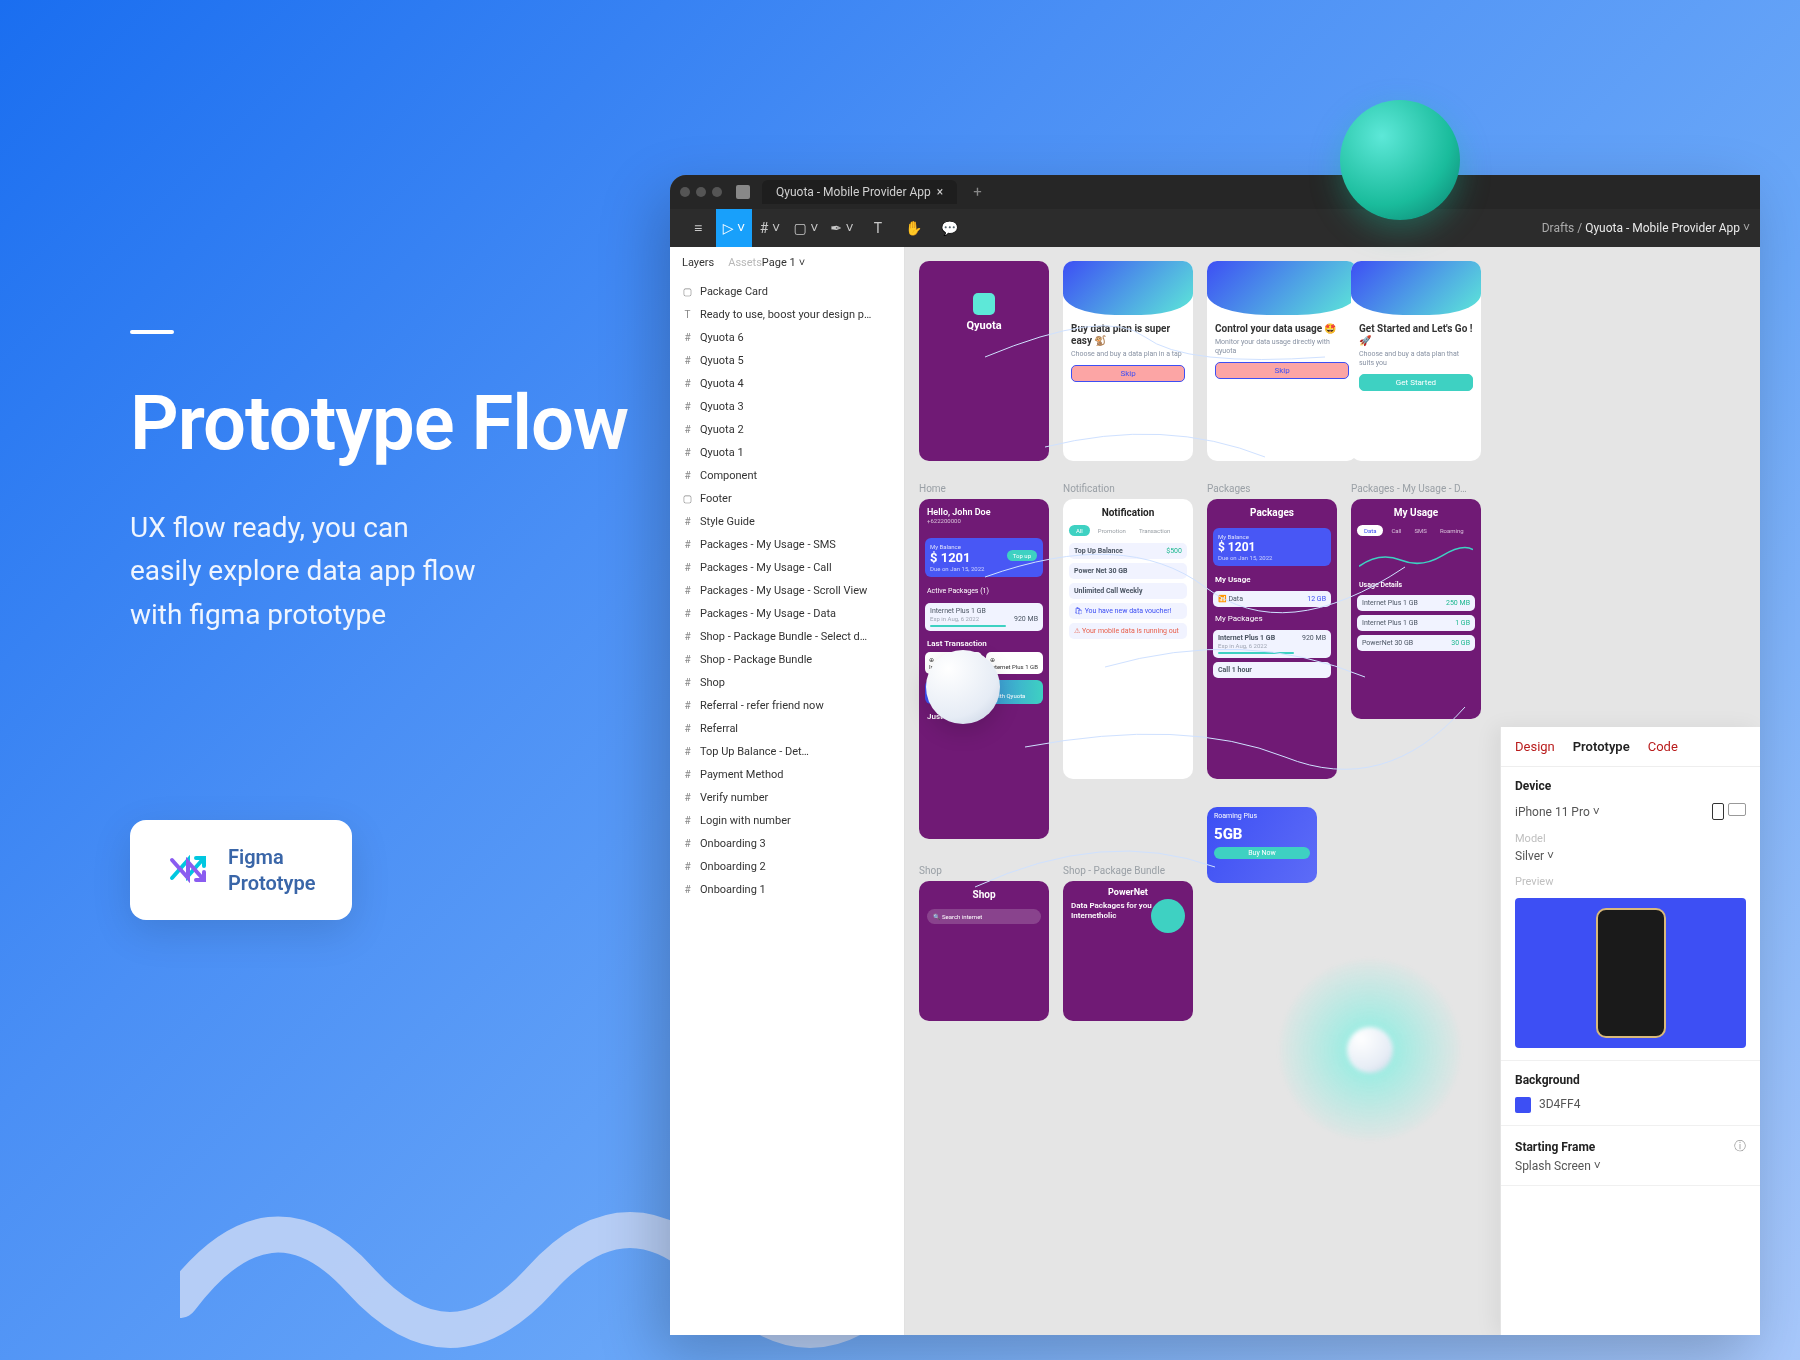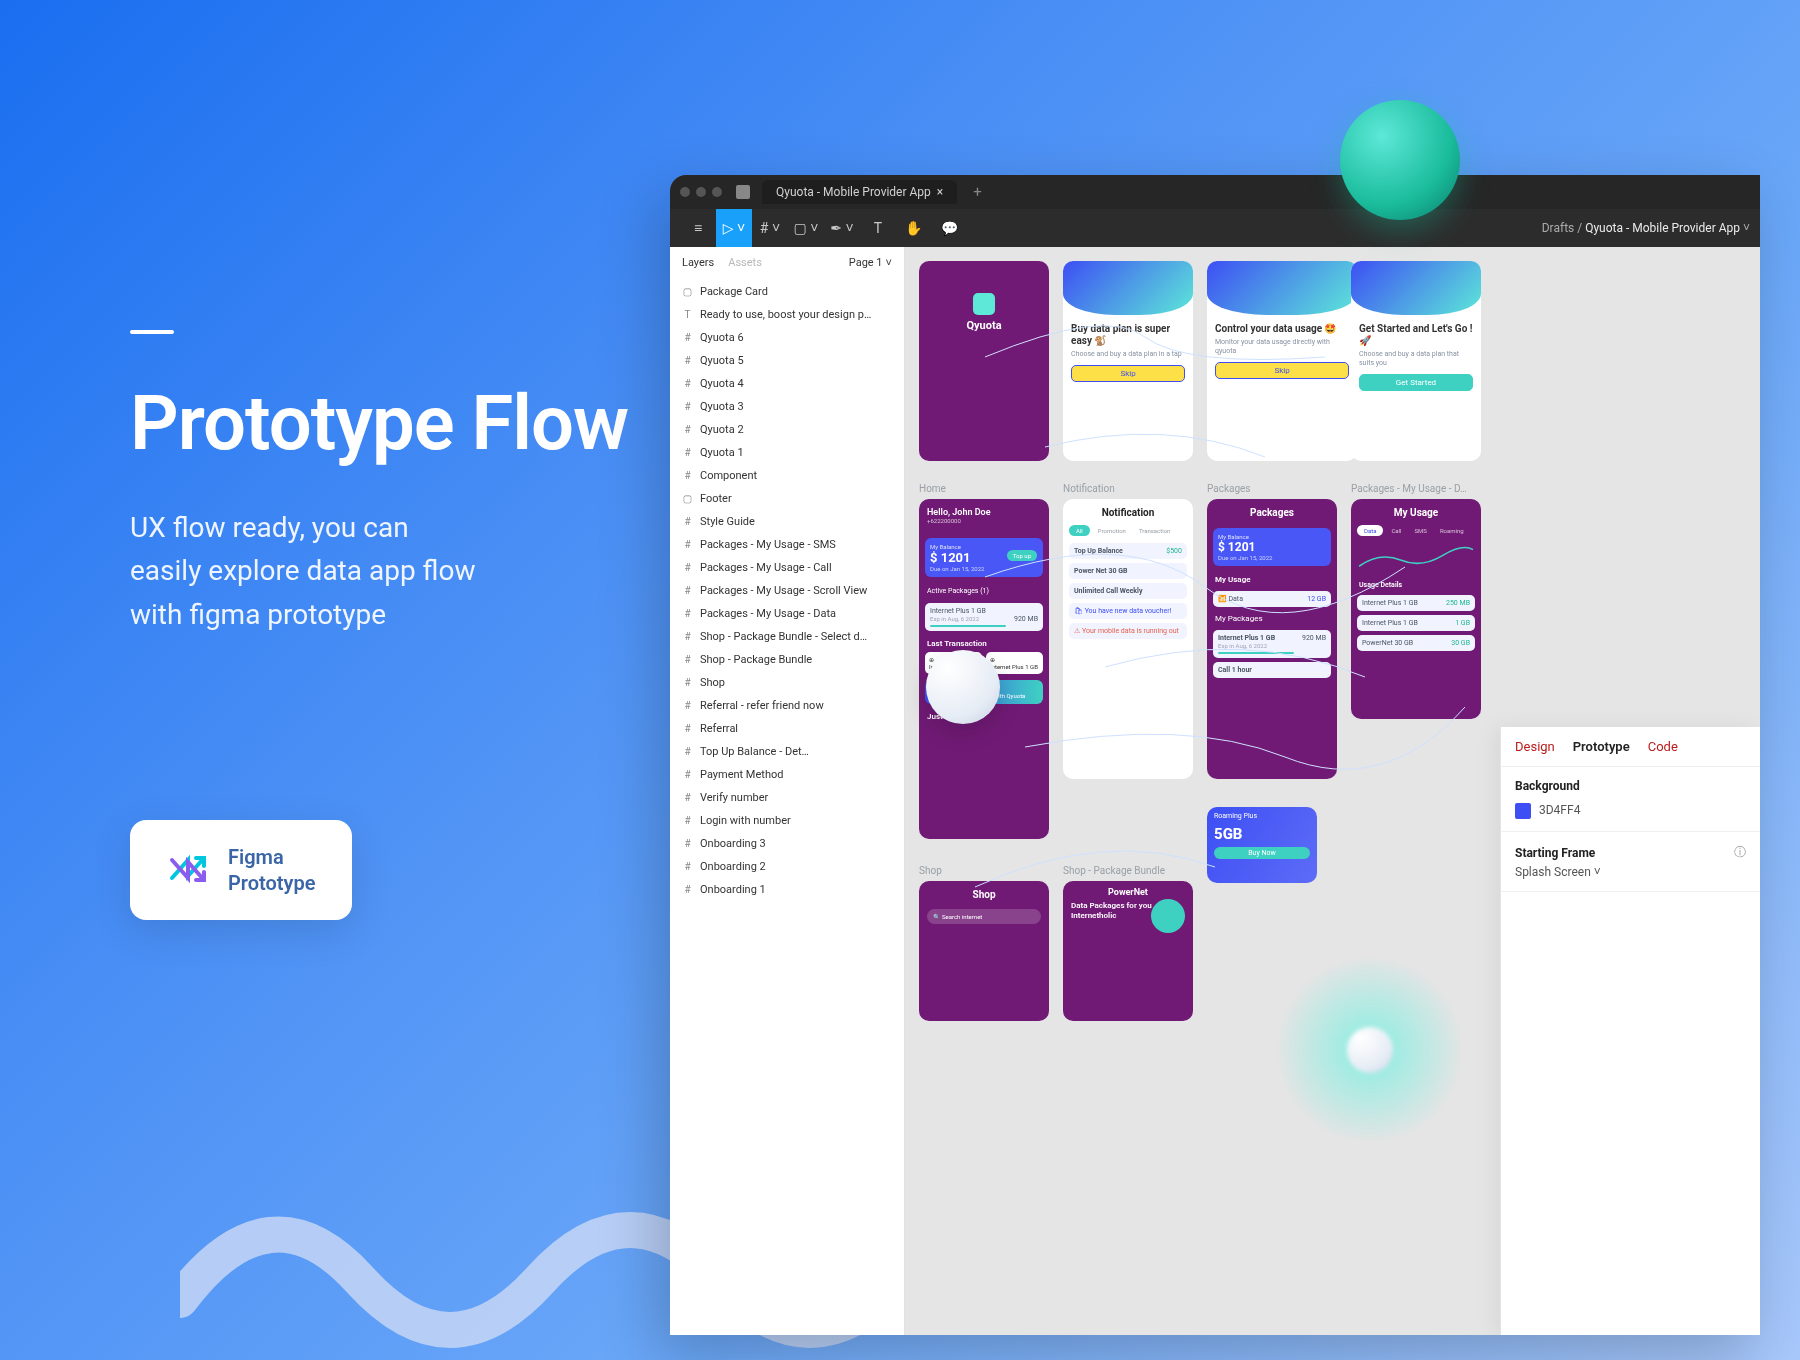--- a/index.html
+++ b/index.html
@@ -23,36 +23,36 @@
 .tab{background:#1e1e1e;color:#d0d0d0;font-size:12px;padding:5px 14px;border-radius:6px 6px 0 0;margin-left:4px}
 .tab-plus{color:#888;font-size:15px;margin-left:8px}
 .toolbar{height:38px;background:#2c2c2c;display:flex;align-items:center;justify-content:space-between;padding:0 10px}
 .tool-left{display:flex;align-items:center;gap:0}
 .tool{width:36px;height:38px;display:flex;align-items:center;justify-content:center;color:#c9c9c9;font-size:14px}
 .tool.active{background:#18a0fb;color:#fff}
 .crumb{color:#aaa;font-size:12px}
 .crumb .c-last{color:#eaeaea}
 .body{display:flex;height:calc(100% - 72px)}
 .sidebar{width:235px;background:#fff;border-right:1px solid #e1e1e1;overflow:hidden;display:flex;flex-direction:column}
-.side-head{display:flex;align-items:center;justify-content:space-between;padding:9px 12px;font-size:11px;color:#333}
+.side-head{display:flex;align-items:center;justify-content:flex-start;padding:9px 12px;font-size:11px;color:#333}
 .side-tabs{display:flex;gap:14px}
 .side-tabs span{cursor:default}
 .side-tabs .dim{color:#b8b8b8}
 .page{color:#333;display:flex;align-items:center;gap:3px}
 .layers{flex:1;overflow:hidden;padding-top:2px}
 .layer{display:flex;align-items:center;gap:7px;padding:5px 12px;font-size:11px;color:#333;white-space:nowrap;overflow:hidden;text-overflow:ellipsis}
 .li{width:11px;height:11px;flex-shrink:0;display:inline-flex;align-items:center;justify-content:center;color:#888;font-size:10px}
 .canvas{flex:1;background:#e5e5e5;position:relative;overflow:hidden}
 .frame-label{position:absolute;font-size:10px;color:#9aa0a6}
 .frame{position:absolute;background:#701a75;border-radius:10px;overflow:hidden;color:#fff;font-size:8px}
 .frame.white{background:#fff;color:#333}
 .frame .fh{font-weight:700;font-size:10px;padding:8px 8px 3px;line-height:1.2}
 .frame .fs{font-size:7px;padding:0 8px;color:#d6dbff;line-height:1.25}
 .frame.white .fs{color:#8892a3}
-.btn{margin:6px 8px;border:1px solid #3d4ff4;border-radius:5px;text-align:center;padding:3px;font-size:8px;color:#3d4ff4;background:#fde047}
+.btn{margin:6px 8px;border:1px solid #3d4ff4;border-radius:5px;text-align:center;padding:3px;font-size:8px;color:#3d4ff4;background:#fca5a5}
 .btn.s{background:#3ed1c2;border-color:#3ed1c2;color:#fff}
 .balcard{margin:6px;background:#4857f5;border-radius:6px;padding:5px}
 .pill{background:#f1f3ff;border-radius:5px;margin:4px 6px;padding:4px 5px;font-size:7px;color:#4b5563}
 .right-panel{position:absolute;right:0;top:480px;width:260px;bottom:0;background:#fff;border-left:1px solid #e4e4e4;box-shadow:-6px 0 20px rgba(0,0,0,.06)}
 .rp-tabs{display:flex;gap:18px;padding:12px 14px;font-size:13px;border-bottom:1px solid #eee}
 .rp-tabs .dim{color:#b91c1c}
 .rp-tabs .act{color:#222;font-weight:600}
 .rp-sec{padding:12px 14px;border-bottom:1px solid #f0f0f0}
 .rp-h{font-size:12px;font-weight:700;color:#222;margin-bottom:10px}
 .rp-row{display:flex;align-items:center;justify-content:space-between;font-size:12px;color:#555}
@@ -377,20 +377,36 @@
         </g>
       </svg>
 
       <div class="right-panel">
         <div class="rp-tabs">
           <span class="dim">Design</span>
           <span class="act">Prototype</span>
           <span class="dim">Code</span>
         </div>
         <div class="rp-sec">
+          <div class="rp-h">Device</div>
+          <div class="rp-row">
+            <span><span>iPhone 11 Pro</span> ˅</span>
+            <span class="ori">
+                <span class="p"></span>
+                <span></span>
+              </span>
+          </div>
+          <div class="rp-sub">Model</div>
+          <div class="rp-val"><span>Silver</span> ˅</div>
+          <div class="rp-sub">Preview</div>
+          <div class="preview-box">
+              <div class="phone-mock"></div>
+            </div>
+        </div>
+        <div class="rp-sec">
           <div class="rp-h">Background</div>
           <div class="rp-row">
               <span><span class="swatch"></span><span>3D4FF4</span></span>
             </div>
         </div>
         <div class="rp-sec">
           <div class="rp-row">
             <span class="rp-h" style="margin:0">Starting Frame</span>
             <span style="color:#999">ⓘ</span>
           </div>

